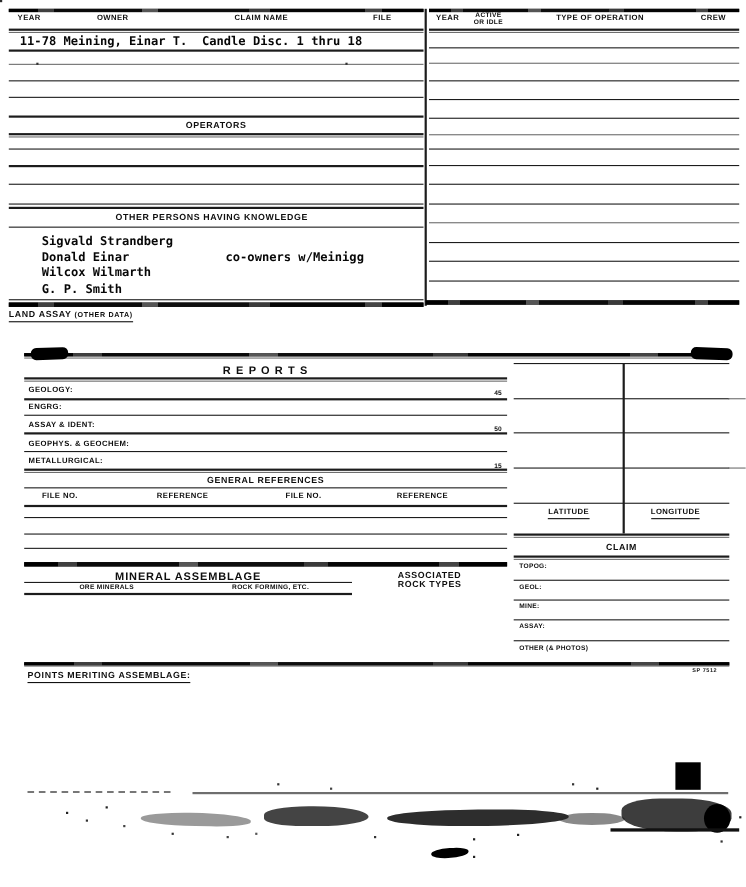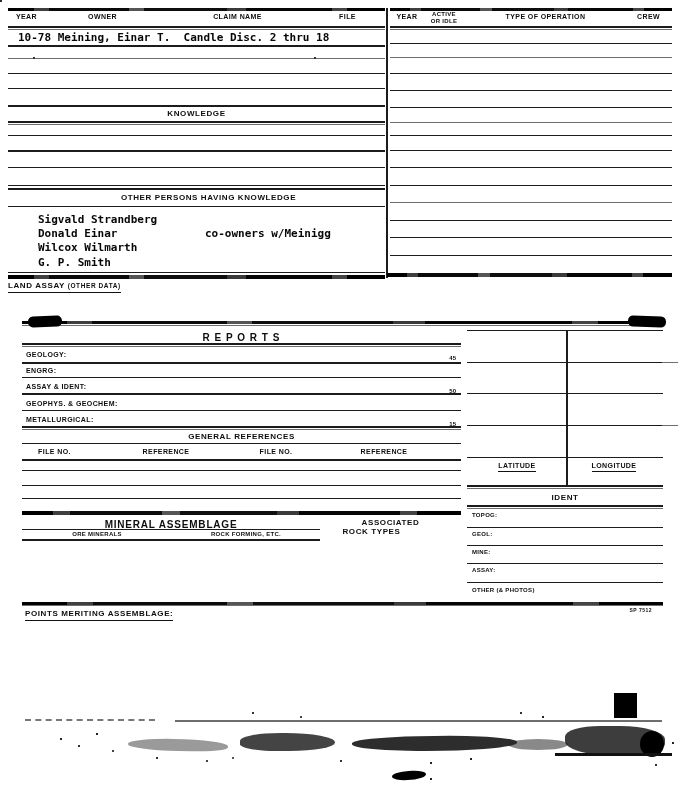--- a/index.html
+++ b/index.html
@@ -42,42 +42,42 @@
     <div class="vl" style="left:45px;top:10px;height:16px"></div>
     <div class="vl" style="left:165px;top:10px;height:16px"></div>
     <div class="vl" style="left:310px;top:10px;height:16px"></div>
     <div class="lbl" style="left:8px;top:13px;width:37px">YEAR</div>
     <div class="lbl" style="left:45px;top:13px;width:115px">OWNER</div>
     <div class="lbl" style="left:165px;top:13px;width:145px">CLAIM NAME</div>
     <div class="lbl" style="left:310px;top:13px;width:75px">FILE</div>
     <div class="hl" style="left:8px;top:26px;width:377px;height:2px"></div>
     <div class="hl gray" style="left:8px;top:29px;width:377px;height:1px"></div>
 
-    <div class="type" style="left:18px;top:32px">10-78 Meining, Einar T.  Candle Disc. 2 thru 18</div>
+    <div class="type" style="left:18px;top:32px">11-78 Meining, Einar T.  Candle Disc. 1 thru 18</div>
 
     <div class="hl" style="left:8px;top:45px;width:377px;height:2px"></div>
     <div class="hl gray" style="left:8px;top:58px;width:377px;height:1px"></div>
     <div class="hl" style="left:8px;top:73px;width:377px;height:1px"></div>
     <div class="hl" style="left:8px;top:88px;width:377px;height:1px"></div>
     <div class="hl" style="left:8px;top:105px;width:377px;height:2px"></div>
     <div class="vl" style="left:55px;top:28px;height:17px"></div>
     <div class="vl" style="left:55px;top:88px;height:17px"></div>
     <div class="vl" style="left:182px;top:88px;height:17px"></div>
 
-    <div class="lbl md" style="left:8px;top:110px;width:377px">KNOWLEDGE</div>
+    <div class="lbl md" style="left:8px;top:110px;width:377px">OPERATORS</div>
     <div class="hl" style="left:8px;top:121px;width:377px;height:2px"></div>
     <div class="hl gray" style="left:8px;top:124px;width:377px;height:1px"></div>
     <div class="hl" style="left:8px;top:135px;width:377px;height:1px"></div>
     <div class="hl" style="left:8px;top:150px;width:377px;height:2px"></div>
     <div class="hl" style="left:8px;top:167px;width:377px;height:1px"></div>
     <div class="hl" style="left:8px;top:185px;width:377px;height:1px"></div>
     <div class="vl" style="left:55px;top:121px;height:64px"></div>
 
     <div class="hl" style="left:8px;top:188px;width:377px;height:2px"></div>
-    <div class="lbl md" style="left:20px;top:194px;width:377px">OTHER PERSONS HAVING KNOWLEDGE</div>
+    <div class="lbl md" style="left:4px;top:194px;width:377px">OTHER PERSONS HAVING KNOWLEDGE</div>
     <div class="hl" style="left:8px;top:206px;width:377px;height:1px"></div>
 
     <div class="type" style="left:38px;top:214px">Sigvald Strandberg</div>
     <div class="type" style="left:38px;top:228px">Donald Einar</div>
     <div class="type" style="left:205px;top:228px">co-owners w/Meinigg</div>
     <div class="type" style="left:38px;top:242px">Wilcox Wilmarth</div>
     <div class="type" style="left:38px;top:257px">G. P. Smith</div>
 
     <div class="hl" style="left:8px;top:272px;width:377px;height:1px"></div>
     <div class="hl rough" style="left:8px;top:275px;width:377px;height:4px"></div>
@@ -161,21 +161,21 @@
     <div class="vl" style="left:87px;top:443px;height:70px"></div>
     <div class="vl" style="left:245px;top:443px;height:70px"></div>
     <div class="vl" style="left:307px;top:443px;height:70px"></div>
     <div class="hl" style="left:22px;top:470px;width:439px;height:1px"></div>
     <div class="hl" style="left:22px;top:485px;width:439px;height:1px"></div>
     <div class="hl" style="left:22px;top:498px;width:439px;height:1px"></div>
     <div class="hl rough" style="left:22px;top:511px;width:439px;height:4px"></div>
 
     <div class="lbl lg" style="left:22px;top:519px;width:298px;letter-spacing:.8px">MINERAL ASSEMBLAGE</div>
     <div class="lbl md" style="left:320px;top:519px;width:141px">ASSOCIATED</div>
-    <div class="lbl md" style="left:301px;top:528px;width:141px">ROCK TYPES</div>
+    <div class="lbl md" style="left:320px;top:528px;width:141px">ROCK TYPES</div>
     <div class="hl" style="left:22px;top:529px;width:298px;height:1px"></div>
     <div class="lbl sm" style="left:22px;top:531px;width:150px">ORE MINERALS</div>
     <div class="lbl sm" style="left:172px;top:531px;width:148px">ROCK FORMING, ETC.</div>
     <div class="hl" style="left:22px;top:539px;width:298px;height:2px"></div>
     <div class="vl" style="left:172px;top:529px;height:75px"></div>
     <div class="vl" style="left:320px;top:515px;height:89px"></div>
 
     <div class="hl rough" style="left:22px;top:602px;width:641px;height:3px"></div>
     <div class="hl gray" style="left:22px;top:605px;width:641px;height:1px"></div>
     <div class="lbl md left" style="left:25px;top:610px"><span class="u">POINTS MERITING ASSEMBLAGE:</span></div>
@@ -194,21 +194,21 @@
       <div class="vl" style="left:566px;top:330px;width:2px;height:155px"></div>
       <div class="vl" style="left:600px;top:330px;height:127px"></div>
       <div class="vl" style="left:632px;top:330px;height:127px"></div>
       <div class="lbl" style="left:468px;top:462px;width:98px"><span class="u">LATITUDE</span></div>
       <div class="lbl" style="left:566px;top:462px;width:96px"><span class="u">LONGITUDE</span></div>
       <div class="hl" style="left:467px;top:485px;width:196px;height:2px"></div>
       <div class="hl gray" style="left:467px;top:488px;width:196px;height:1px"></div>
     </div>
 
     <div>
-      <div class="lbl md" style="left:467px;top:494px;width:196px">IDENT</div>
+      <div class="lbl md" style="left:467px;top:494px;width:196px">CLAIM</div>
       <div class="hl" style="left:467px;top:505px;width:196px;height:2px"></div>
       <div class="hl gray" style="left:467px;top:508px;width:196px;height:1px"></div>
       <div class="lbl sm left" style="left:472px;top:512px">TOPOG:</div>
       <div class="hl" style="left:467px;top:527px;width:196px;height:1px"></div>
       <div class="lbl sm left" style="left:472px;top:531px">GEOL:</div>
       <div class="hl" style="left:467px;top:545px;width:196px;height:1px"></div>
       <div class="lbl sm left" style="left:472px;top:549px">MINE:</div>
       <div class="hl" style="left:467px;top:563px;width:196px;height:1px"></div>
       <div class="lbl sm left" style="left:472px;top:567px">ASSAY:</div>
       <div class="hl" style="left:467px;top:582px;width:196px;height:1px"></div>

